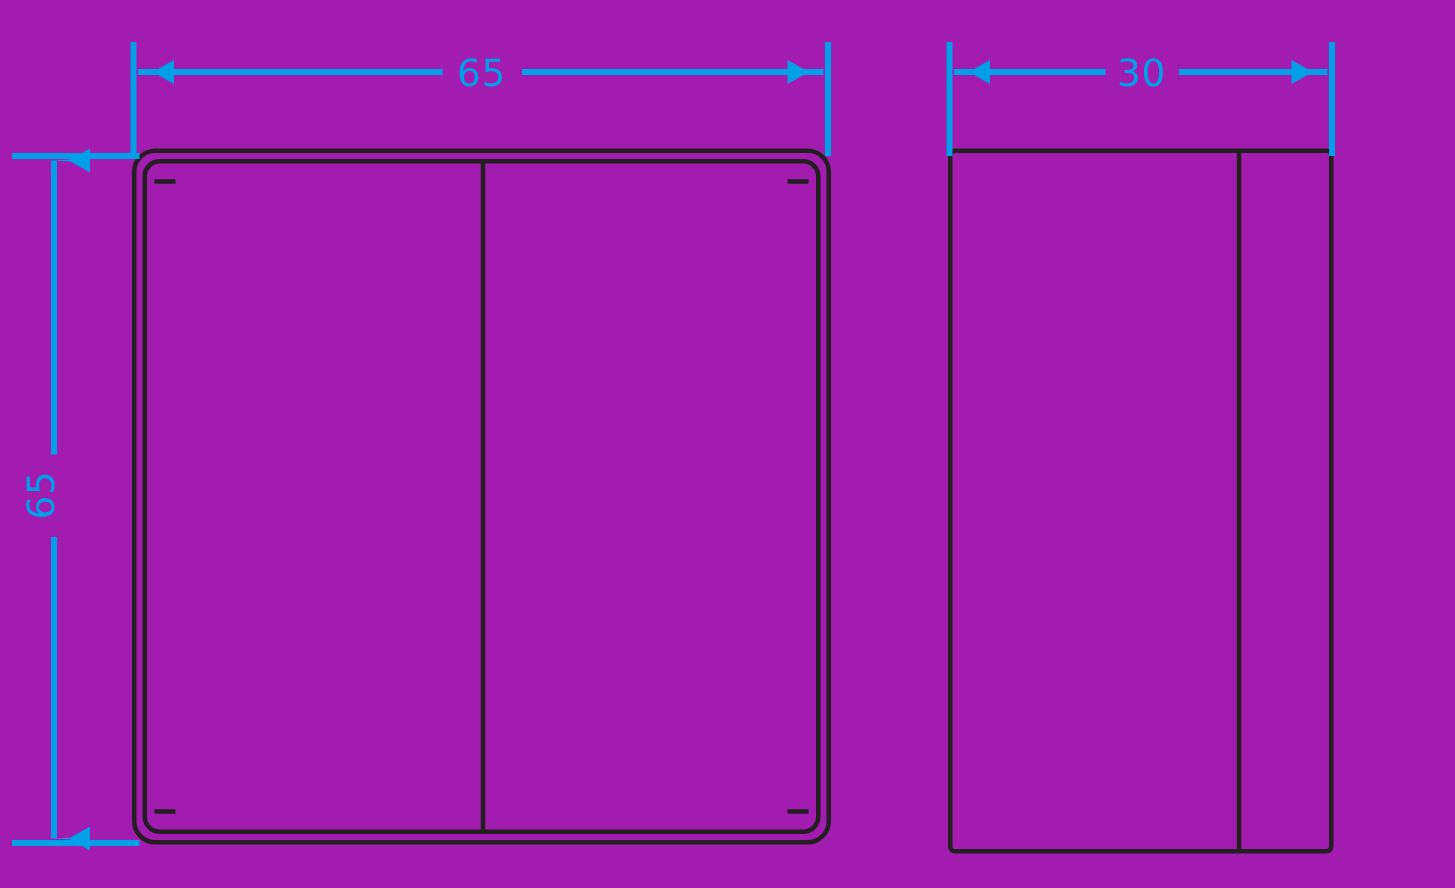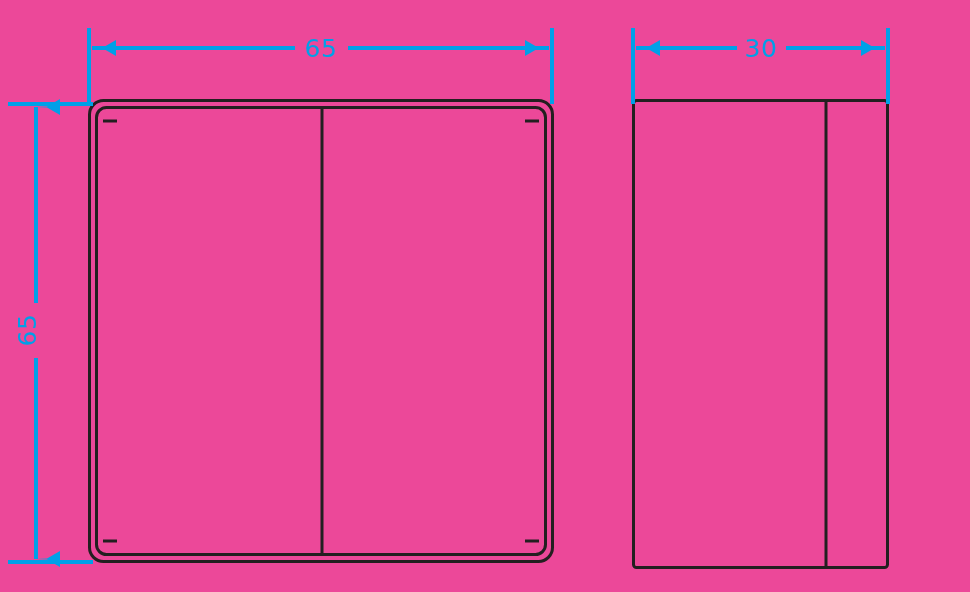--- a/index.html
+++ b/index.html
@@ -10,21 +10,21 @@
   body {
     width: 970px;
     height: 592px;
     overflow: hidden;
     font-family: "DejaVu Sans", sans-serif;
   }
   #stage {
     position: relative;
     width: 970px;
     height: 592px;
-    background: #ec4899;
+    background: #a21caf;
   }
   #drawing {
     position: absolute;
     left: 0;
     top: 0;
     width: 970px;
     height: 592px;
     display: block;
   }
   .dim-text {

